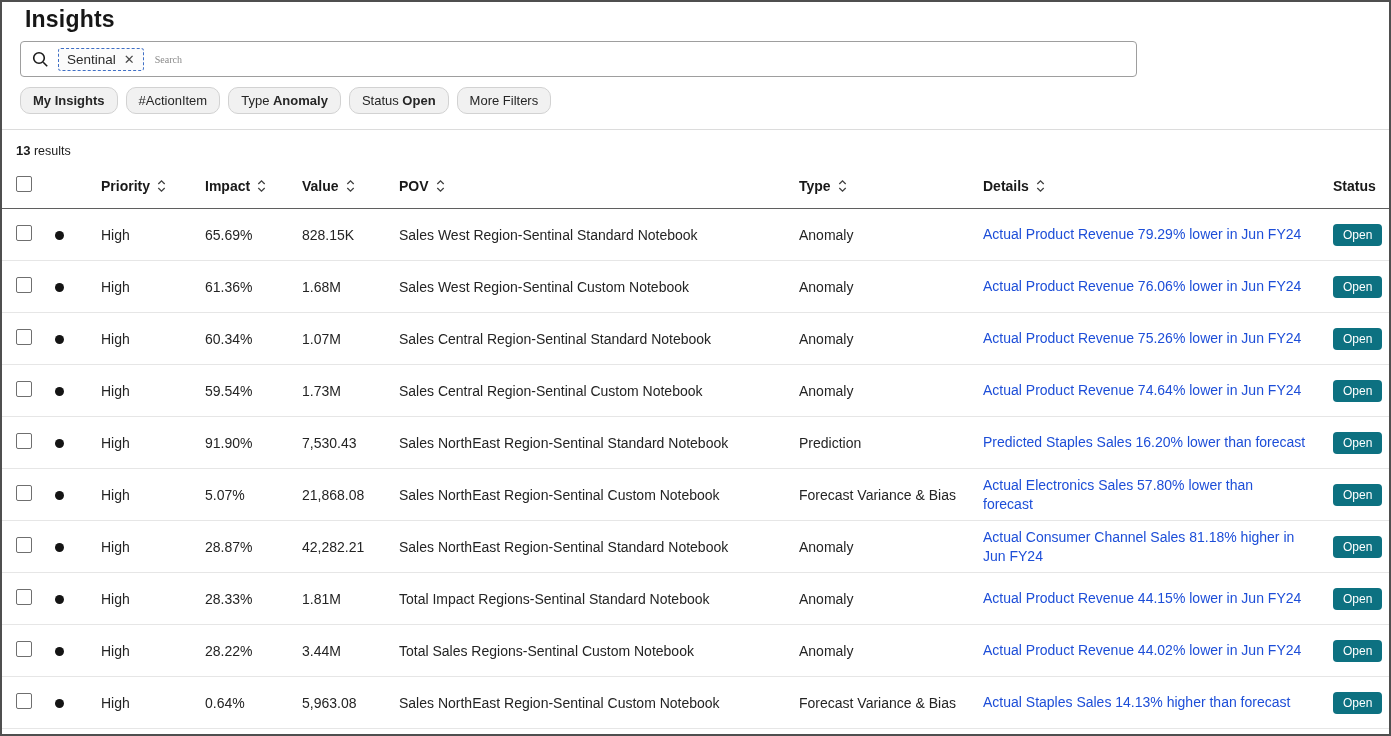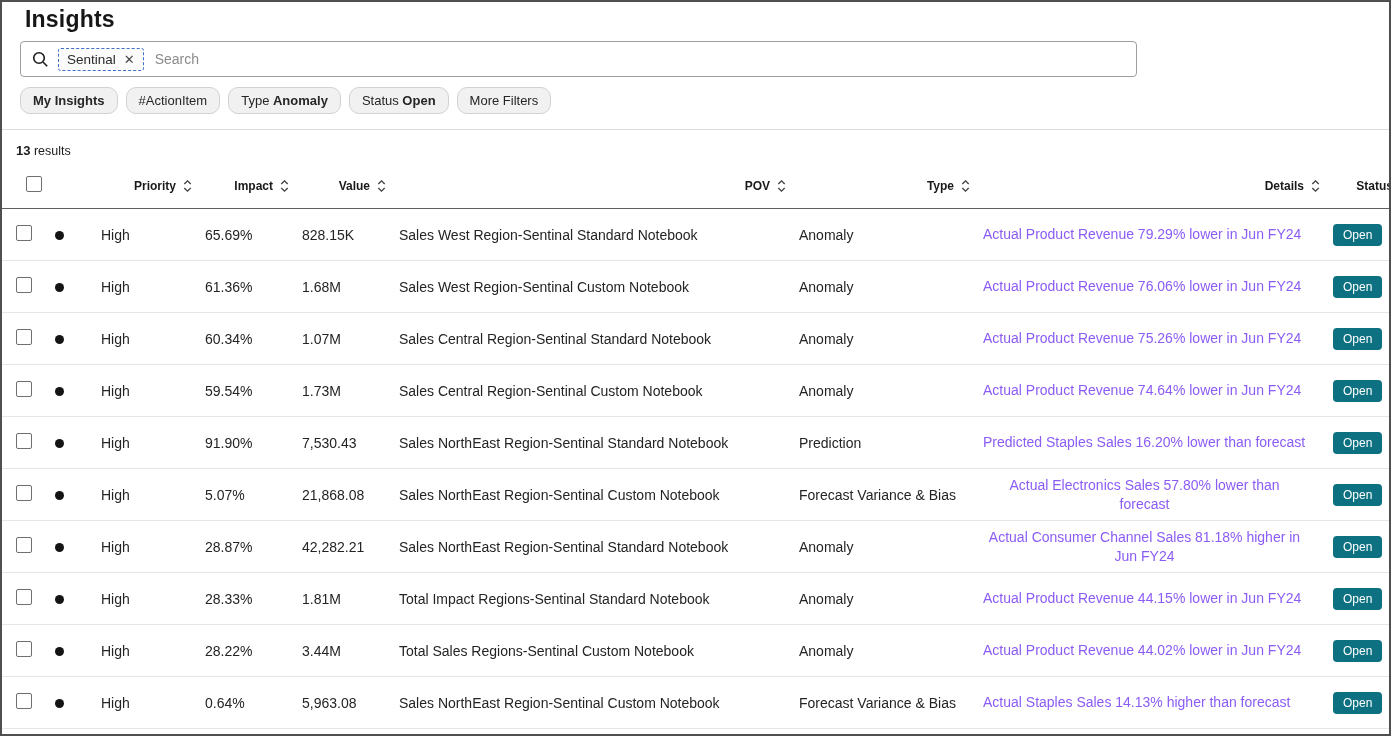--- a/index.html
+++ b/index.html
@@ -19,52 +19,52 @@
     background: #fff;
   }
   .search-icon { flex: 0 0 auto; display: inline-flex; }
   .chip {
     display: inline-flex; align-items: center; gap: 8px;
     border: 1px dashed #3f6fc6; border-radius: 3px;
     padding: 3px 8px; font-size: 13.5px; color: #2b2b2b; background: #fbfbfb;
   }
   .chip-x { color: #4a4a4a; font-size: 13px; line-height: 1; cursor: pointer; }
   .search-input {
-    border: none; outline: none; flex: 1; font-size: 14px;
-    color: #7f1d1d; font-family: Liberation Sans, sans-serif; background: transparent;
+    border: none; outline: none; flex: 1; font-size: 10px;
+    color: #7f1d1d; font-family: Liberation Serif, serif; background: transparent;
   }
   .search-input::placeholder { color: #8a8a8a; }
   .filters { display: flex; gap: 8px; margin: 10px 0 0 18px; }
   .pill {
     background: #f1f1f1; border: 1px solid #d2d2d2; border-radius: 10px;
     padding: 5px 12px; font-size: 13px; color: #262626;
     font-family: inherit; cursor: pointer; white-space: pre;
   }
   .pill .bold { font-weight: 700; }
   .top-divider { border-top: 1px solid #dcdcdc; margin-top: 15px; }
   .results { margin: 13px 16px 4px 14px; font-size: 12.5px; color: #1c1c1c; }
   .results b { font-size: 13px; }
   table { width: 100%; border-collapse: collapse; table-layout: fixed; }
   th {
-    text-align: right; font-size: 12px; font-weight: 700; color: #191919;
+    text-align: left; font-size: 14px; font-weight: 700; color: #191919;
     padding: 14px 0 13px 13px; border-bottom: 1px solid #5f5f5f;
     cursor: pointer; white-space: nowrap;
   }
   .th-inner { display: inline-flex; align-items: center; gap: 7px; }
   td {
     font-size: 14px; color: #242424; border-bottom: 1px solid #e6e6e6;
     padding: 0 14px 0 13px; height: 52px; vertical-align: middle;
   }
   .c-check { padding-left: 14px !important; }
   .checkbox {
     display: inline-block; width: 16px; height: 16px;
     border: 1px solid #6f6f6f; border-radius: 2px; background: #fff; cursor: pointer;
   }
   .dot { display: inline-block; width: 9px; height: 9px; border-radius: 50%; background: #141414; }
-  .link { color: #8b5cf6; text-decoration: none; line-height: 1.3; display: inline-block; text-align: center; }
+  .link { color: #1d4ed8; text-decoration: none; line-height: 1.3; display: inline-block; }
   .badge {
     display: inline-block; background: #0d7181; color: #fff;
     font-size: 12px; padding: 4px 10px; border-radius: 4px; white-space: nowrap;
   }
   .sort { flex: 0 0 auto; }
 </style>
 </head>
 <body>
 
 <div class="page">

